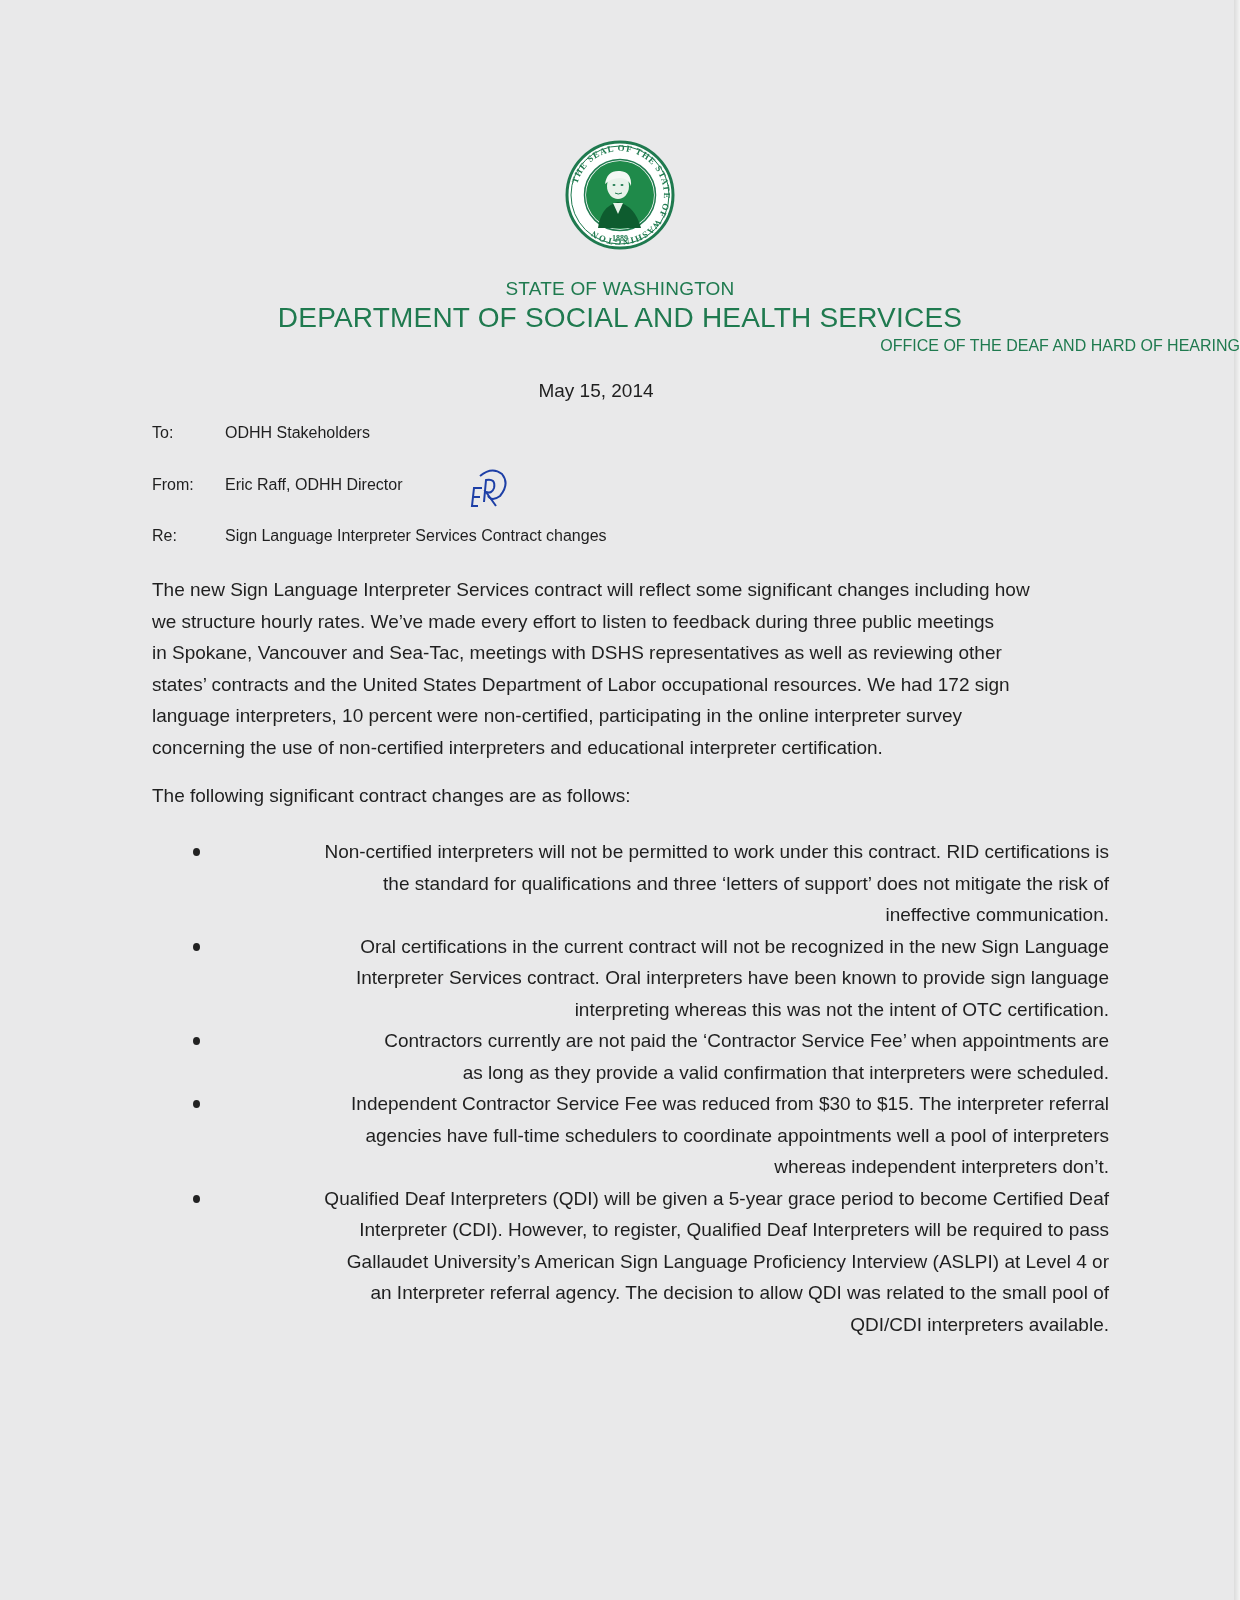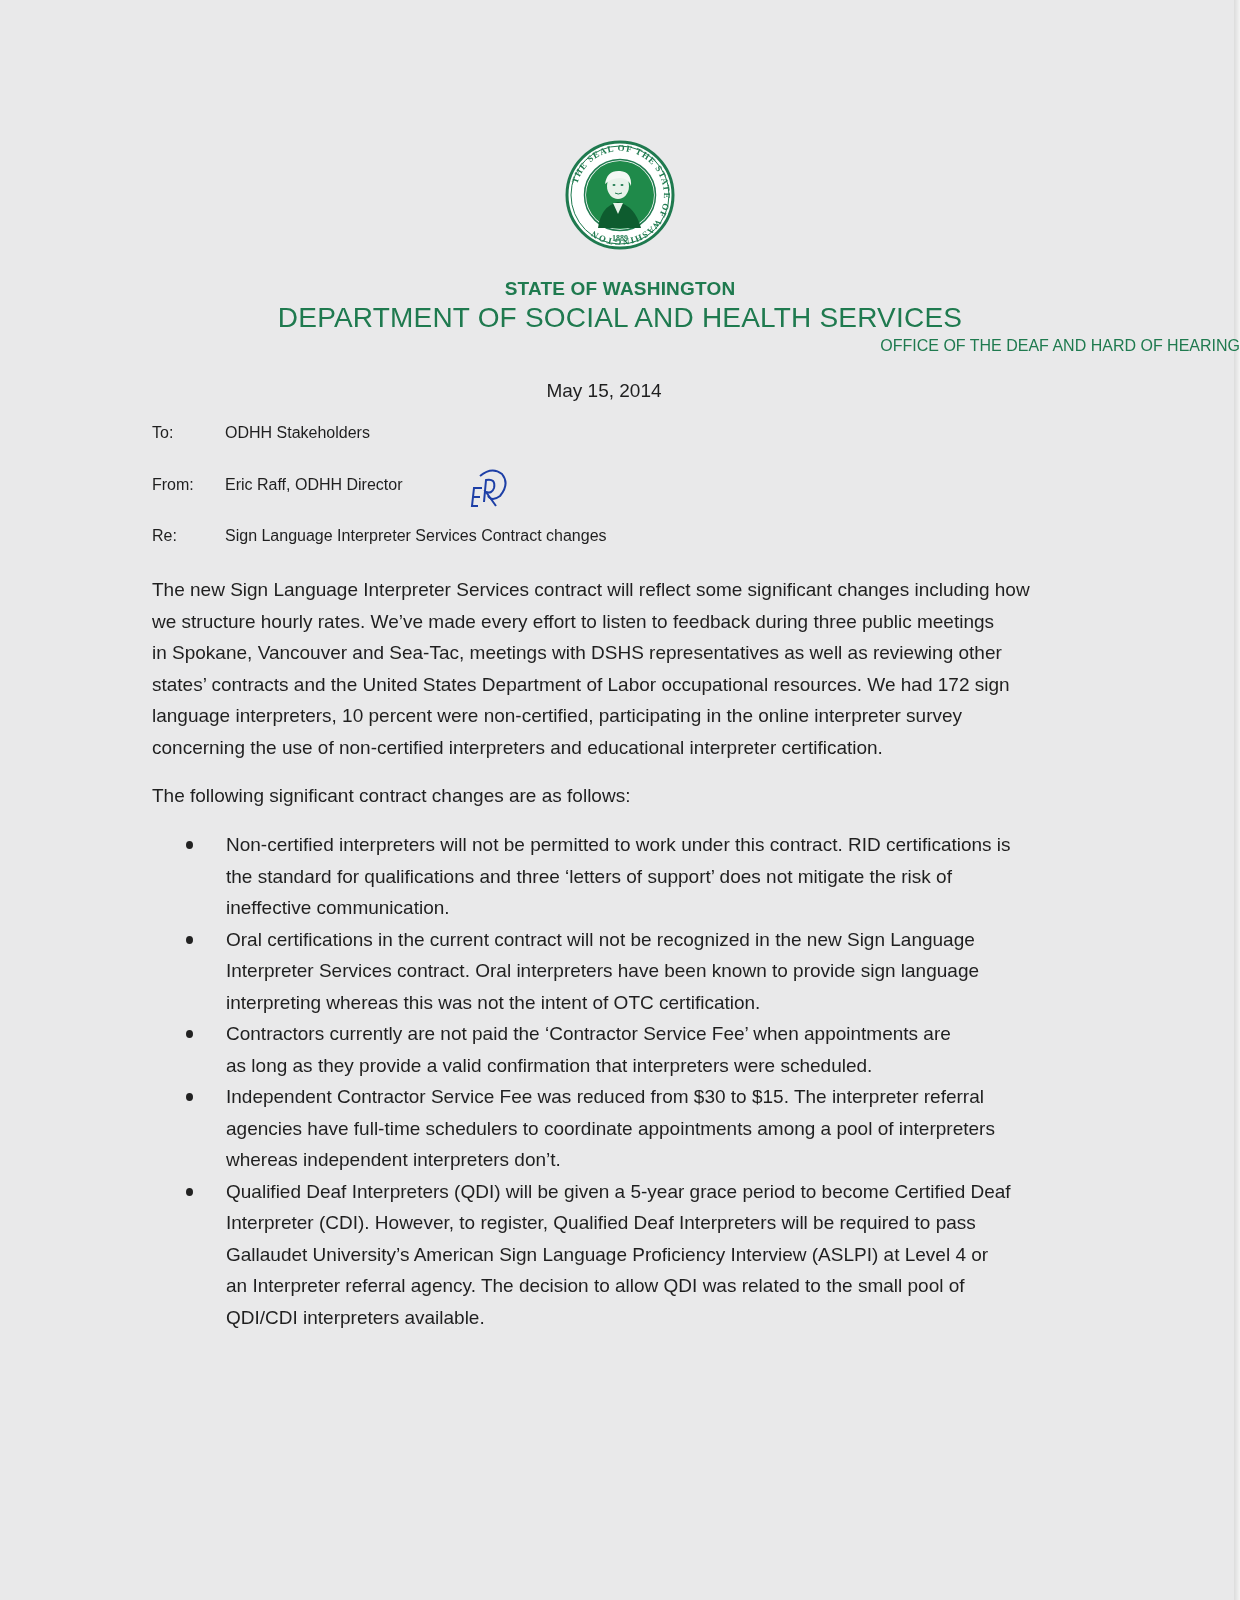--- a/index.html
+++ b/index.html
@@ -10,31 +10,31 @@
     color: #1f1f1f;
   }
   .page-edge {
     position: absolute; top: 0; right: 0; width: 6px; height: 1600px;
     background: linear-gradient(to right, #dcdcdc, #f4f4f4);
   }
   .seal {
     position: absolute; left: 565px; top: 140px; width: 110px; height: 110px;
   }
   .letterhead { position: absolute; left: 0; width: 1240px; text-align: center; color: #1f7a4f; }
-  .lh-state { top: 278px; font-weight: bold; font-size: 19px; letter-spacing: 0.2px; }
+  .lh-state { top: 278px; font-weight: normal; font-size: 19px; letter-spacing: 0.2px; }
   .lh-dept { top: 302px; font-size: 28px; letter-spacing: 0.2px; }
   .lh-office { top: 337px; font-size: 16px; text-align: right; }
-  .date { position: absolute; top: 380px; left: 8px; width: 1192px; text-align: center; font-size: 19px; }
+  .date { position: absolute; top: 380px; left: 0; width: 1192px; text-align: center; font-size: 19px; }
   .hdr { position: absolute; left: 152px; font-size: 16px; }
   .hdr .lbl { display: inline-block; width: 73px; }
   .sig { position: absolute; left: 462px; top: 466px; width: 50px; height: 46px; }
   .body-text {
     position: absolute; left: 152px; width: 940px; font-size: 19px; line-height: 31.6px;
   }
-  .bullets { position: absolute; left: 152px; top: 829px; width: 950px; margin: 0; padding: 0; list-style: none; }
+  .bullets { position: absolute; left: 152px; top: 829px; width: 950px; margin: 7px; padding: 0; list-style: none; text-align: right; }
   .bullets li {
     position: relative; padding-left: 74px; font-size: 19px; line-height: 31.5px; margin-bottom: 0;
   }
   .bullets li .dot {
     position: absolute; left: 34px; top: 12px; width: 7px; height: 8px; border-radius: 50%; background: #222;
   }
 </style>
 </head>
 <body>
 
@@ -108,21 +108,21 @@
     <div>interpreting whereas this was not the intent of OTC certification.</div>
   </li>
   <li>
     <span class="dot"></span>
     <div>Contractors currently are not paid the ‘Contractor Service Fee’ when appointments are</div>
     <div>as long as they provide a valid confirmation that interpreters were scheduled.</div>
   </li>
   <li>
     <span class="dot"></span>
     <div>Independent Contractor Service Fee was reduced from $30 to $15. The interpreter referral</div>
-    <div>agencies have full-time schedulers to coordinate appointments among a pool of interpreters</div>
+    <div>agencies have full-time schedulers to coordinate appointments well a pool of interpreters</div>
     <div>whereas independent interpreters don’t.</div>
   </li>
   <li>
     <span class="dot"></span>
     <div>Qualified Deaf Interpreters (QDI) will be given a 5-year grace period to become Certified Deaf</div>
     <div>Interpreter (CDI).    However, to register, Qualified Deaf Interpreters will be required to pass</div>
     <div>Gallaudet University’s  American Sign Language Proficiency Interview (ASLPI) at Level 4 or</div>
     <div>an Interpreter referral agency.  The decision to allow QDI was related to the small pool of</div>
     <div>QDI/CDI interpreters available.</div>
   </li>

